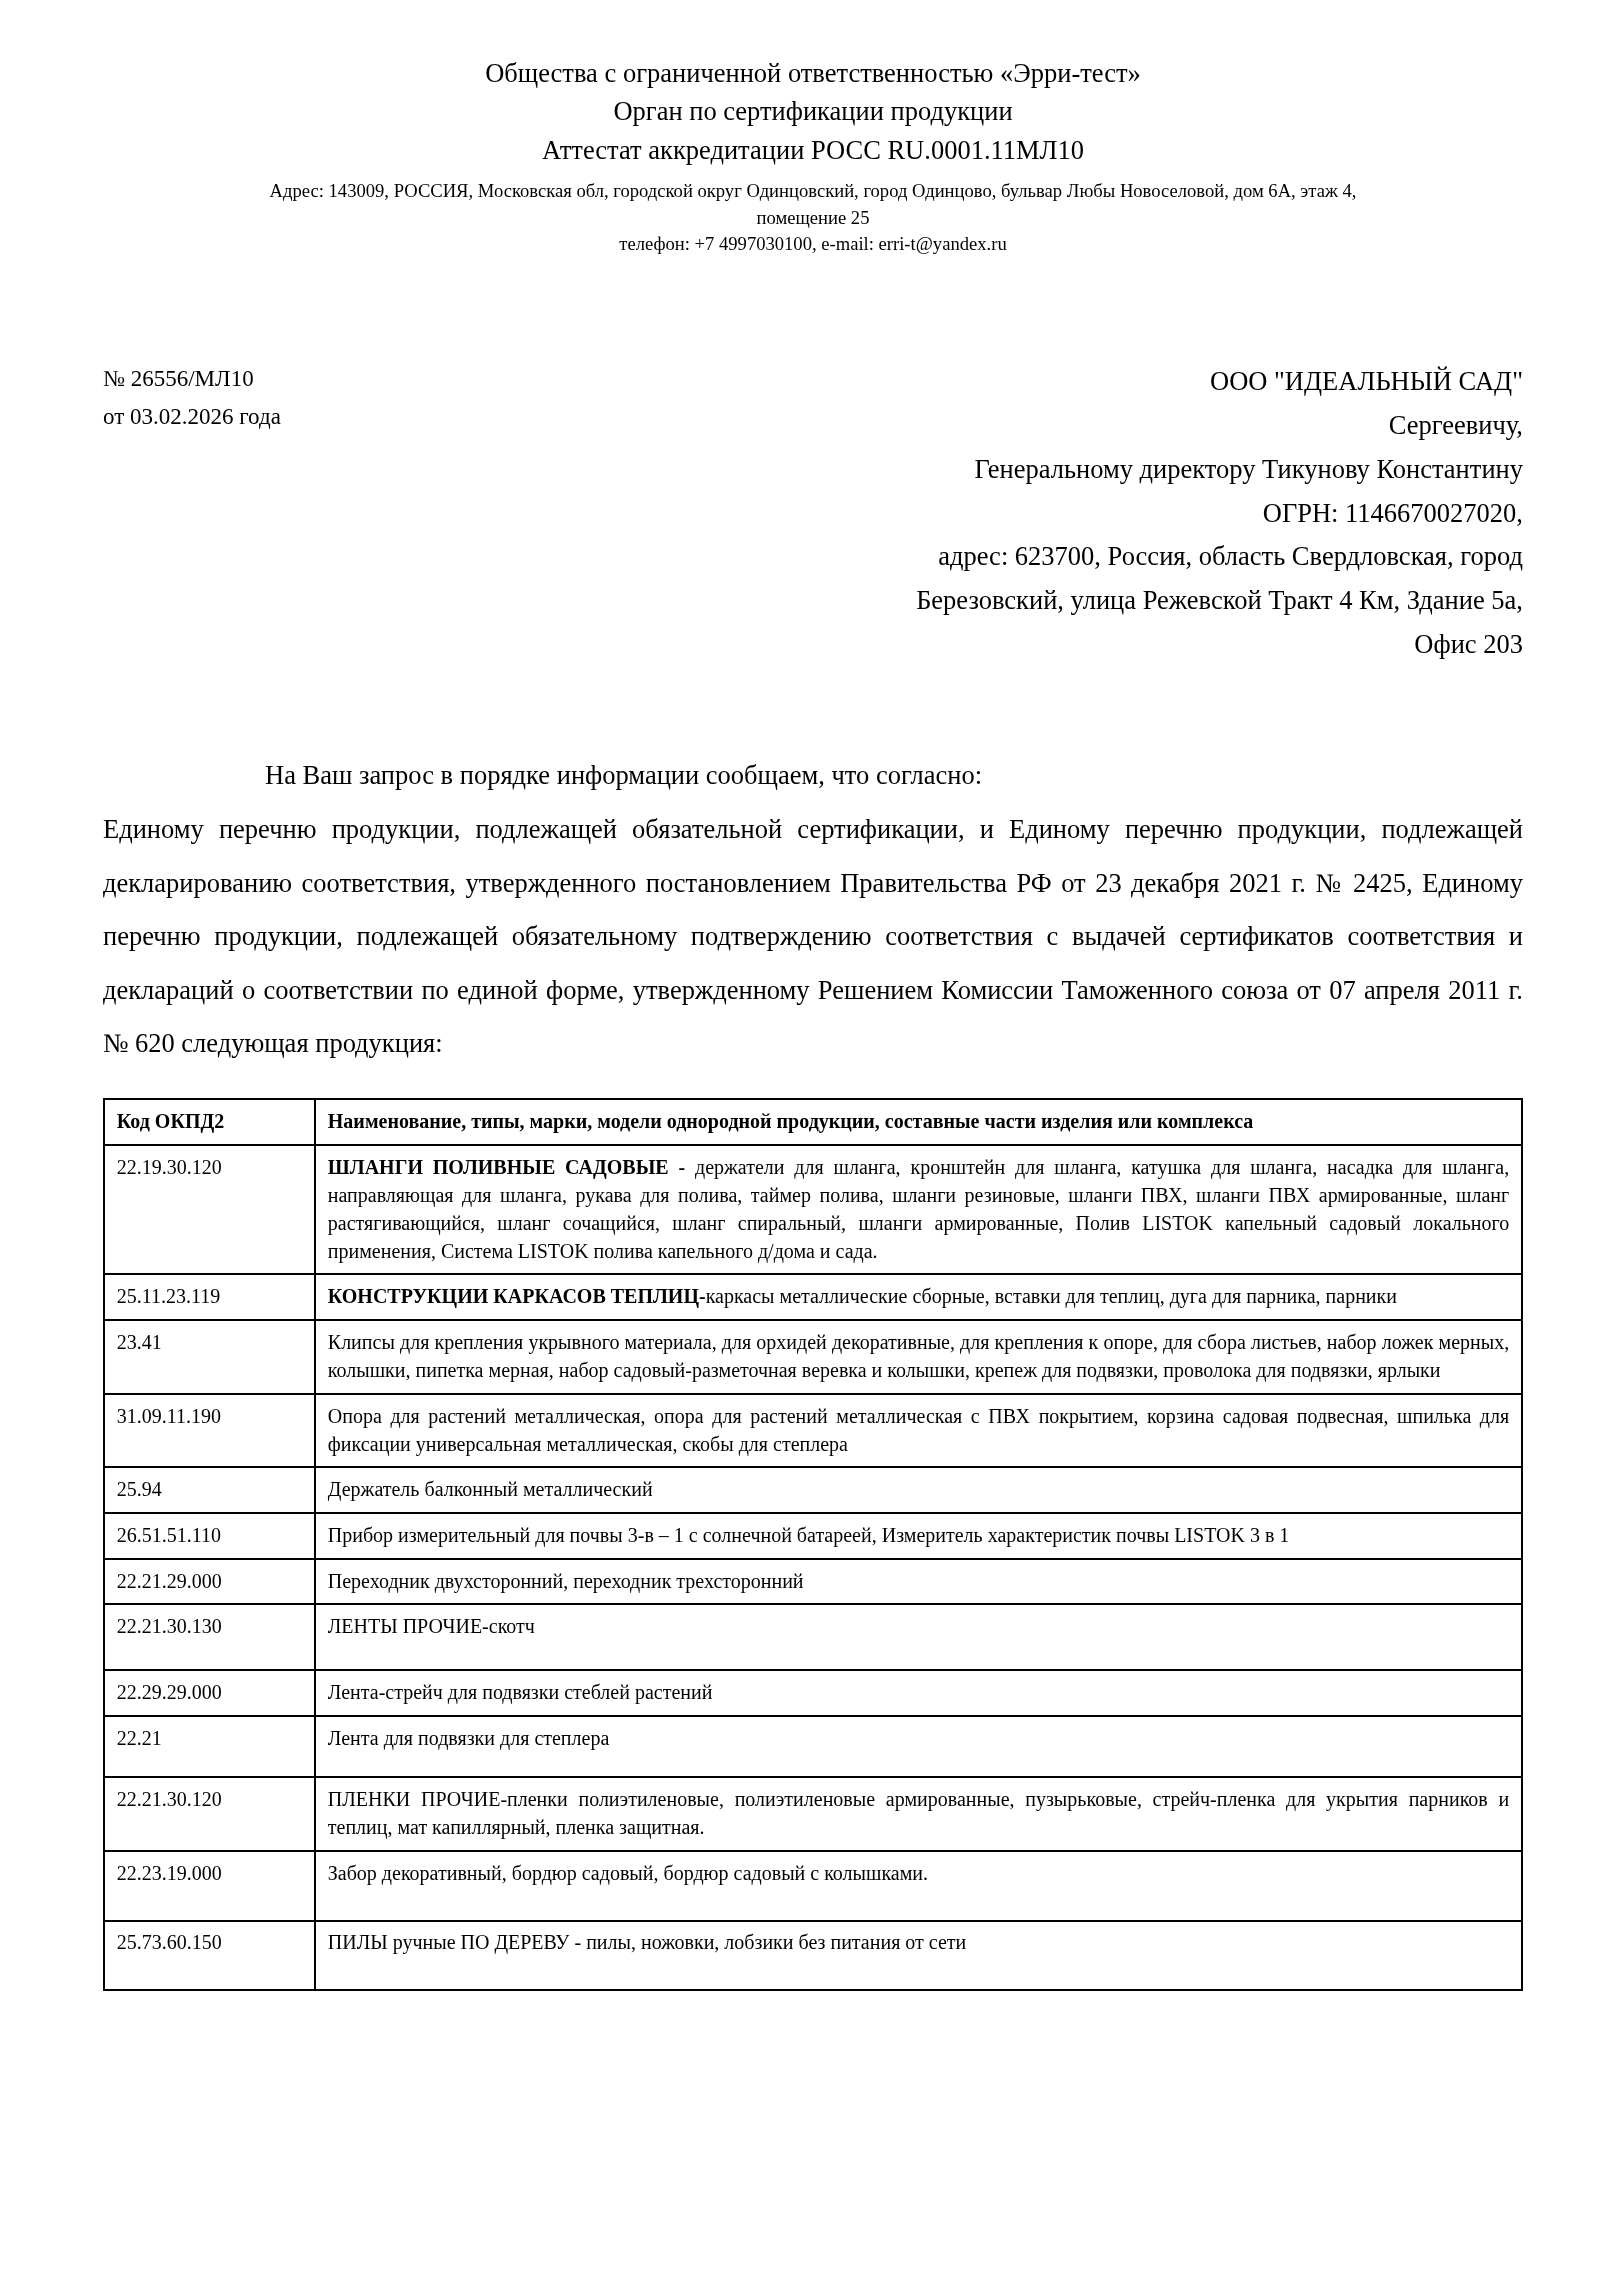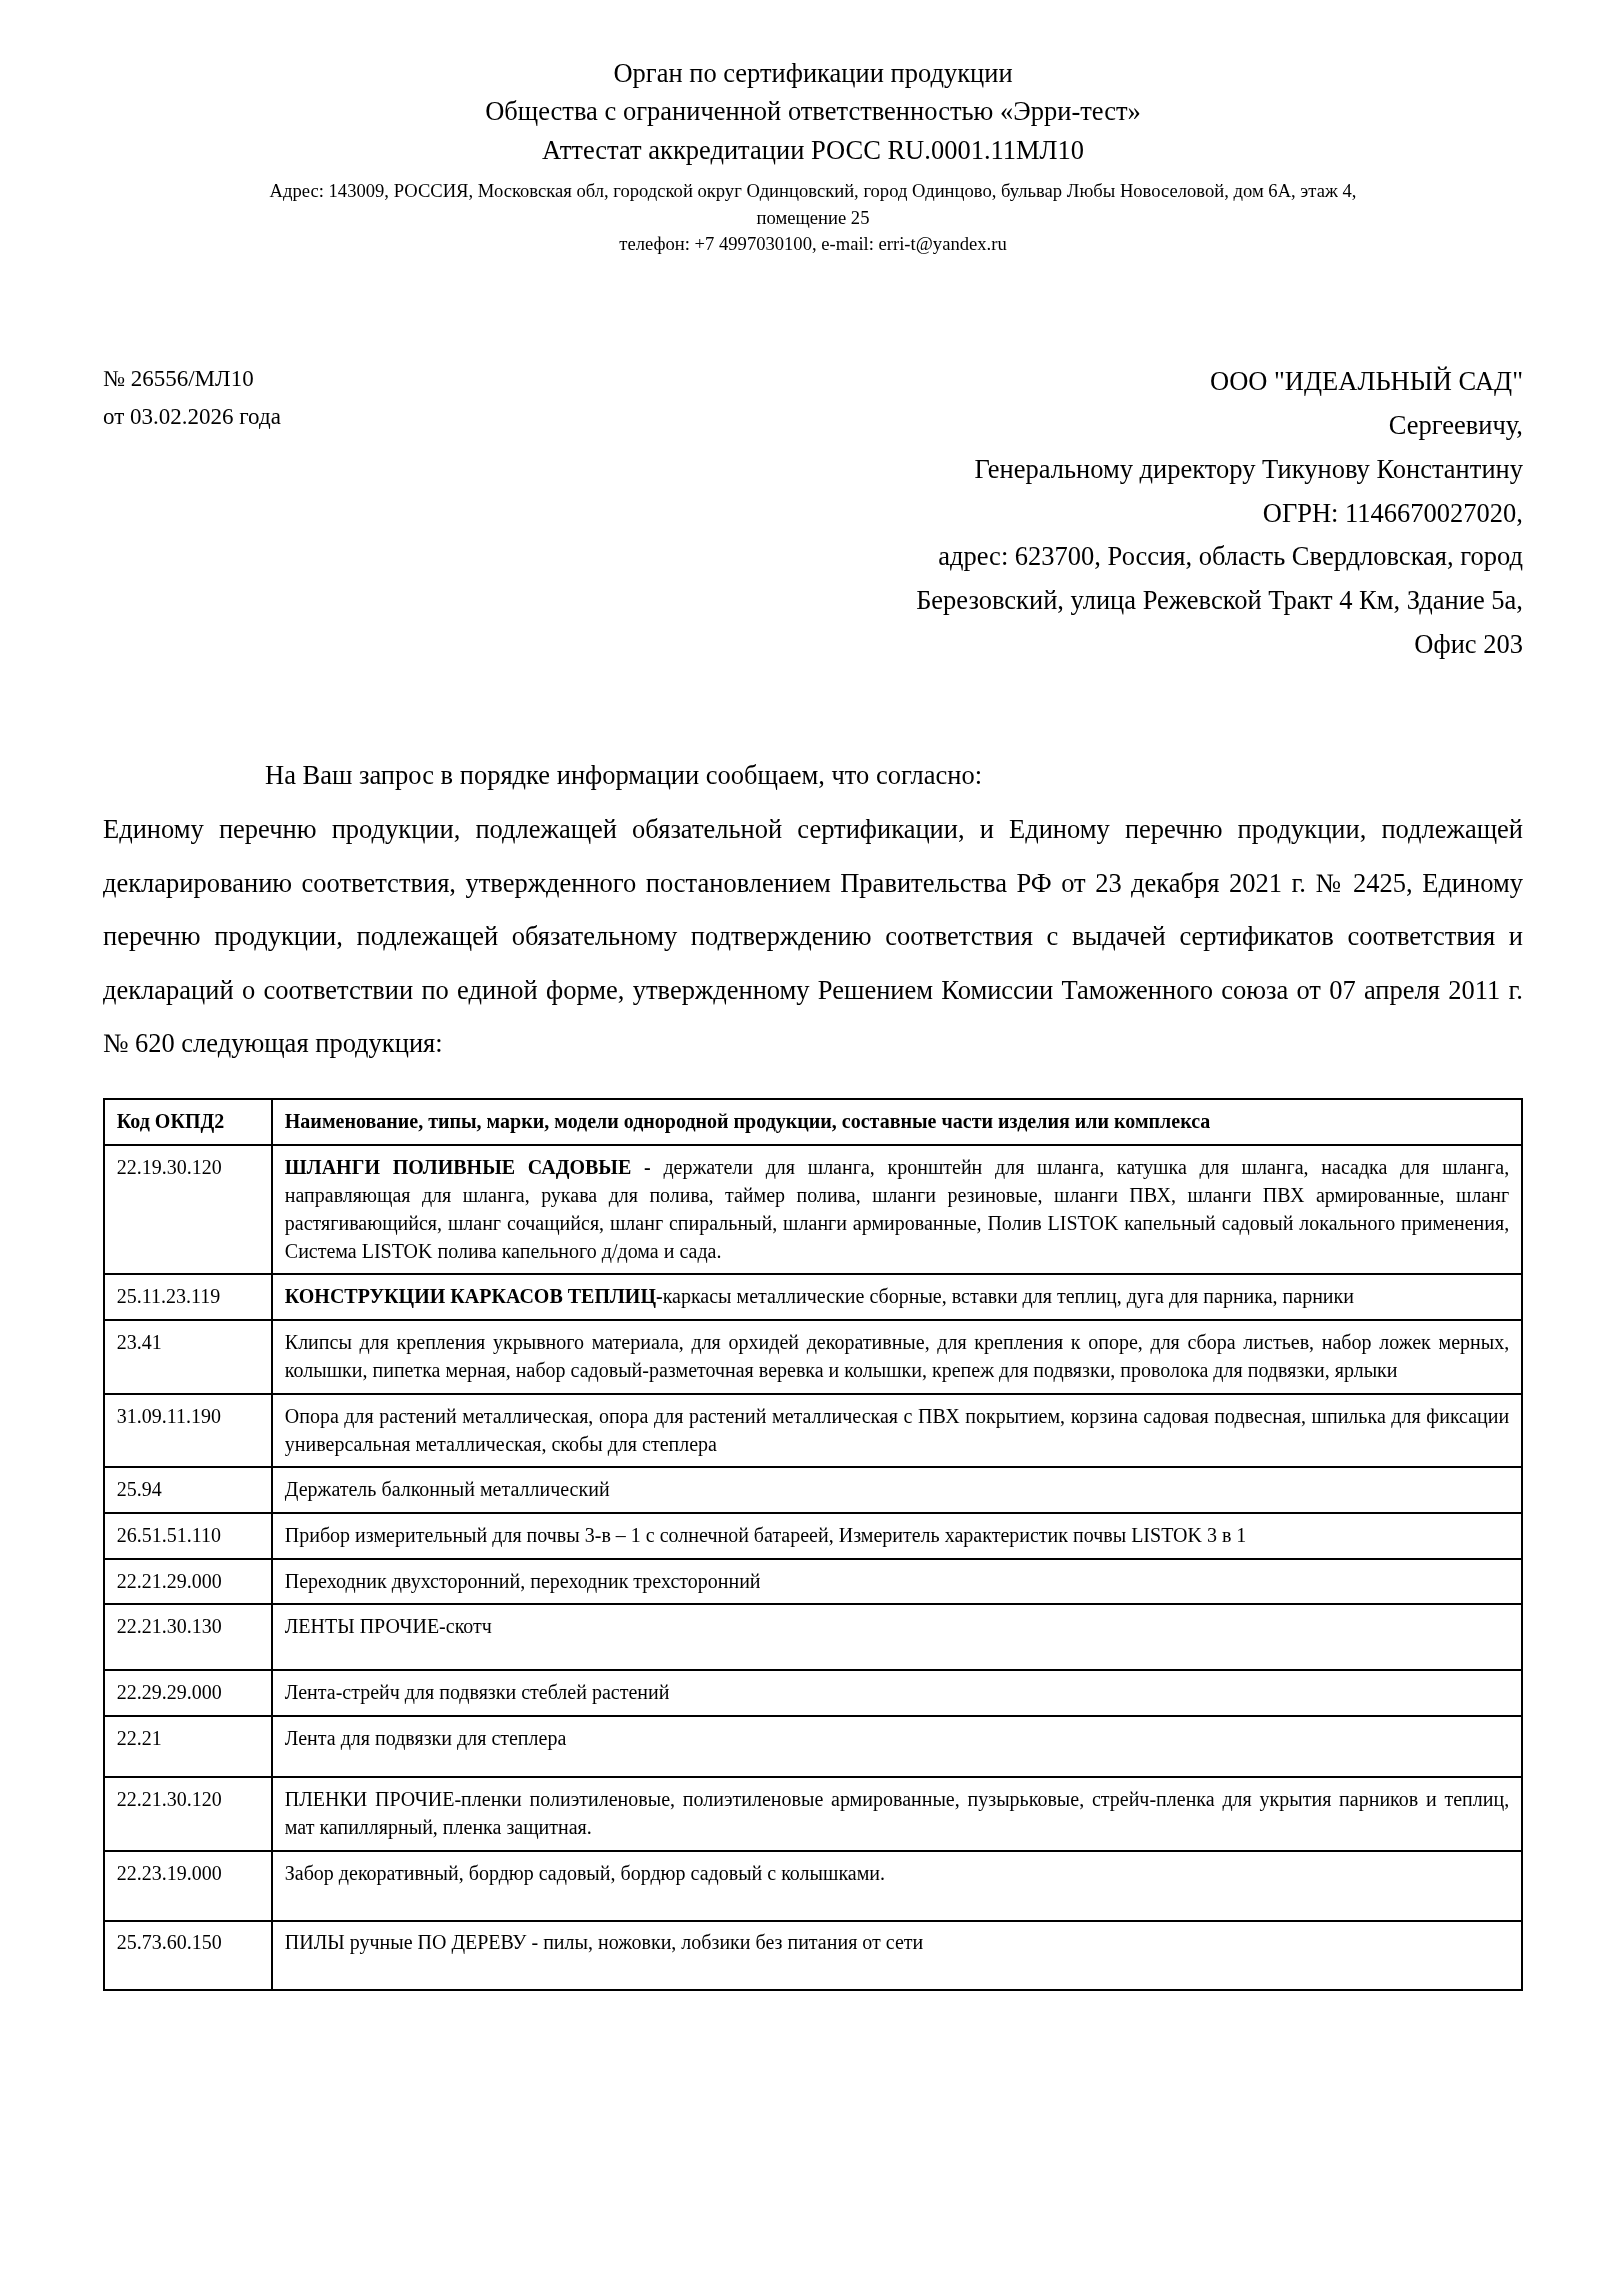--- a/index.html
+++ b/index.html
@@ -66,40 +66,40 @@
     font-size: 20px;
   }
   table.products th, table.products td {
     border: 2px solid #000;
     vertical-align: top;
     padding: 6.9px 11.8px 8.8px 11.8px;
     line-height: 1.4;
   }
   table.products th { font-weight: bold; text-align: left; }
   table.products td.code-cell {
-    width: 168px;
+    width: 211px;
     white-space: nowrap;
     text-align: left;
   }
   table.products td.desc-cell { text-align: justify; }
   table.products .lead { font-weight: bold; }
   
   tbody tr:nth-child(8) td  { padding-bottom: 29px; }
   tbody tr:nth-child(10) td { padding-bottom: 24px; }
   tbody tr:nth-child(12) td { padding-bottom: 33px; }
   tbody tr:nth-child(13) td { padding-bottom: 33px; }
 </style>
 </head>
 <body>
 
 <div class="page">
 
   <div class="org-header">
+    <div class="h-line">Общества с ограниченной ответственностью «Эрри-тест»</div>
     <div class="h-line">Орган по сертификации продукции</div>
-    <div class="h-line">Общества с ограниченной ответственностью «Эрри-тест»</div>
     <div class="h-line">Аттестат аккредитации РОСС RU.0001.11МЛ10</div>
     <div class="addr addr-first">Адрес: 143009, РОССИЯ, Московская обл, городской округ Одинцовский, город Одинцово, бульвар Любы Новоселовой, дом 6А, этаж 4,</div>
     <div class="addr">помещение 25</div>
     <div class="addr">телефон: +7 4997030100, e-mail: erri-t@yandex.ru</div>
   </div>
 
   <div class="ref-row">
     <div class="ref-left">
       <div>№ 26556/МЛ10</div>
       <div>от 03.02.2026 года</div>

